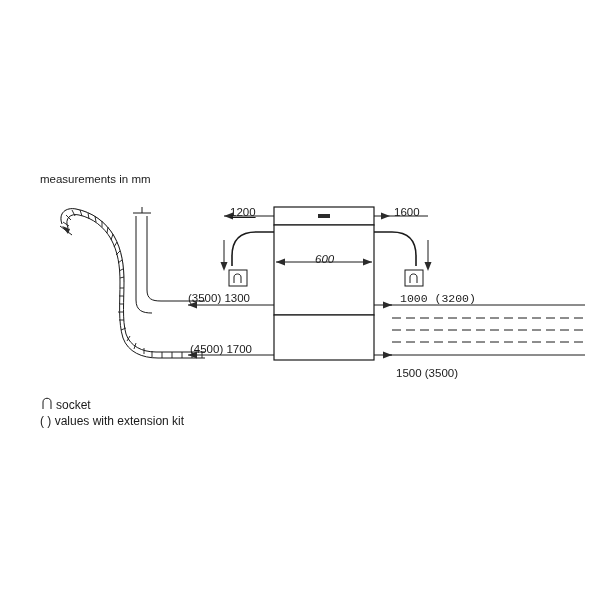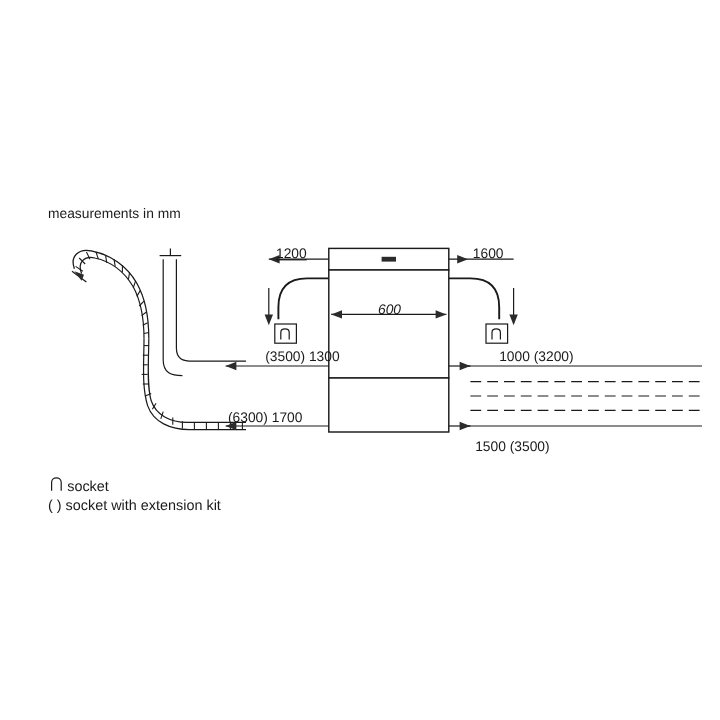--- a/index.html
+++ b/index.html
@@ -202,26 +202,26 @@
       </g>
 
     </svg>
 
     <div class="txt" style="left:230px; top:207px;text-decoration:underline;">1200</div>
 
     <div class="txt" style="left:394px; top:207px;text-align:center;">1600</div>
 
     <div class="txt" style="left:315px; top:254px;font-style:italic;">600</div>
 
-    <div class="txt" style="left:188px; top:293px;margin-left:33px;">(3500) 1300</div>
-
-    <div class="txt" style="left:416px; top:293px;">1000 (3200)</div>
-
-    <div class="txt" style="left:190px; top:344px;">(6300) 1700</div>
+    <div class="txt" style="left:188px; top:293px;">(3500) 1300</div>
+
+    <div class="txt" style="left:400px; top:293px;font-family:Liberation Mono, monospace;">1000 (3200)</div>
+
+    <div class="txt" style="left:190px; top:344px;">(4500) 1700</div>
 
     <div class="txt" style="left:396px; top:344px;margin-top:24px;">1500 (3500)</div>
 
     <div class="txt legend-txt" style="left:56px; top:399px;">socket</div>
 
-    <div class="txt legend-txt" style="left:40px; top:415px;">( ) socket with extension kit</div>
+    <div class="txt legend-txt" style="left:40px; top:415px;">( ) values with extension kit</div>
 
   </div>
 </div>
 
 </body></html>

